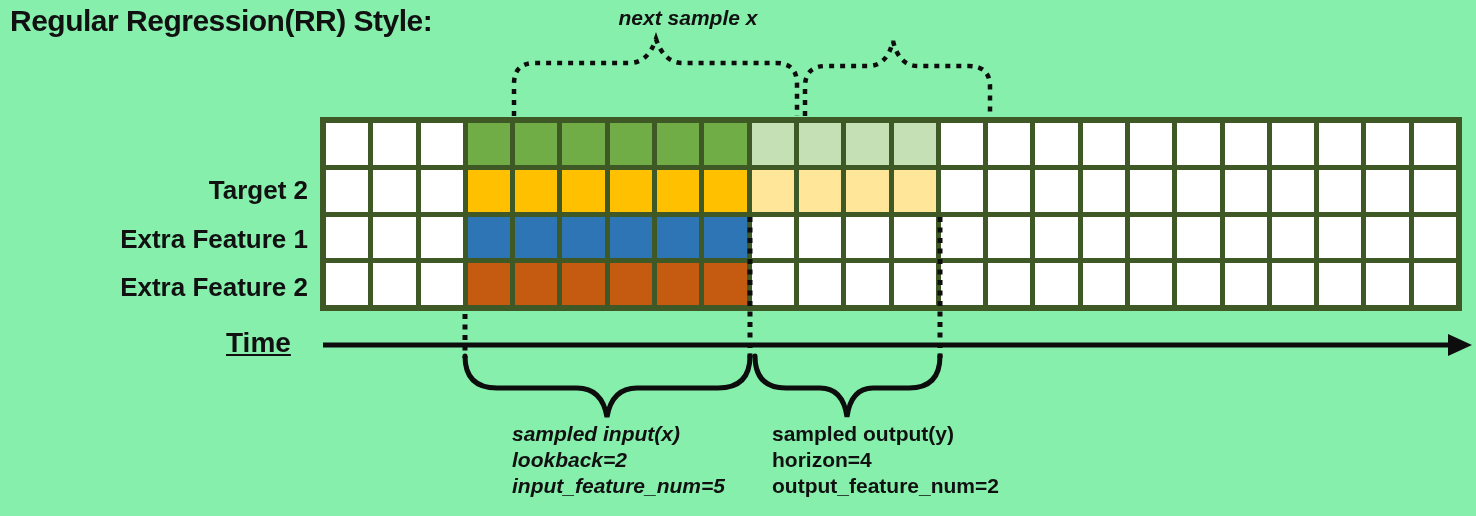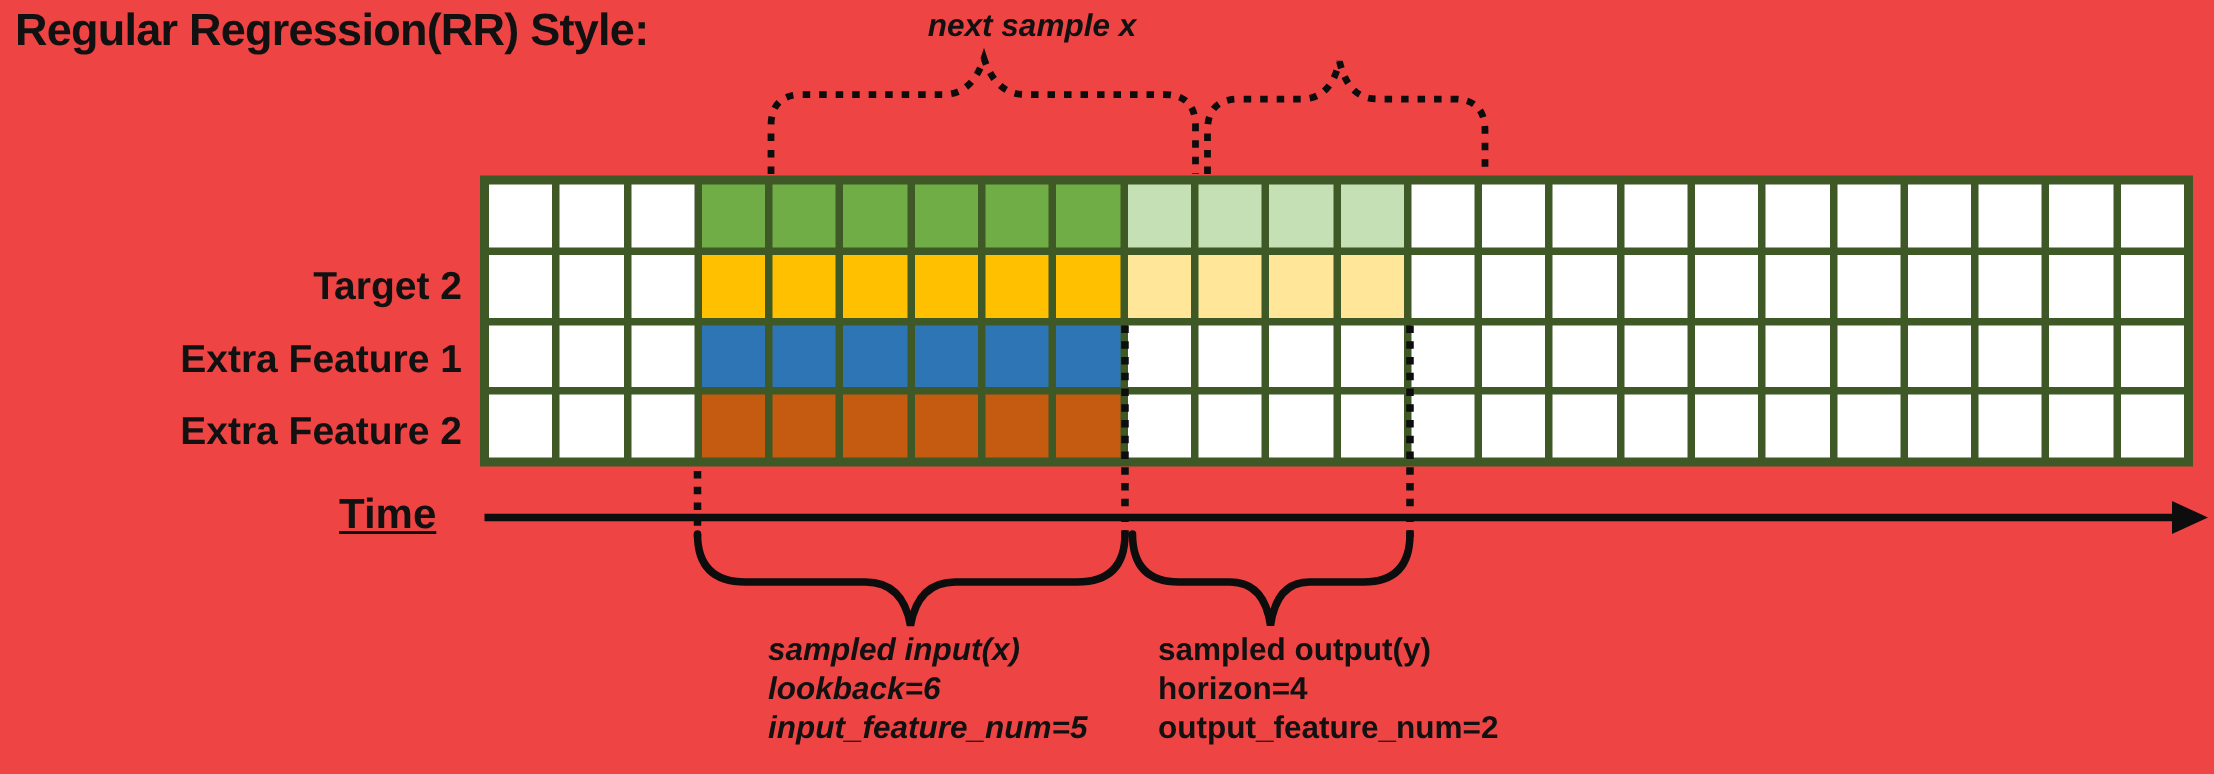--- a/index.html
+++ b/index.html
@@ -1,19 +1,19 @@
 <!DOCTYPE html>
 <html><head>
 <meta charset="utf-8">
 <style>
   html,body{margin:0;padding:0;background:#ffffff;}
   .canvas{
     position:relative;
     width:1476px;height:516px;
-    background:#ef4444;
+    background:#86efac;
     font-family:"Liberation Sans", sans-serif;
     color:#111;
     overflow:hidden;
   }
   .title{
     position:absolute;left:10px;top:4px;
     font-size:30px;font-weight:bold;letter-spacing:-0.5px;
   }
   .brace-label{
     position:absolute;top:6px;width:220px;
@@ -180,21 +180,21 @@
     <polygon points="1448,334 1448,356 1472,345" fill="#0d0d0d"></polygon>
 
     <path d="M 465 356 Q 465 388 497 388 L 577 388 Q 602 388 607 417 Q 612 388 637 388 L 718 388 Q 750 388 750 356" fill="none" stroke="#0d0d0d" stroke-width="5" stroke-linecap="round"></path>
     <path d="M 755 356 Q 755 388 786 388 L 820 388 Q 843 388 847 417 Q 851 388 873 388 L 909 388 Q 940 388 940 356" fill="none" stroke="#0d0d0d" stroke-width="5" stroke-linecap="round"></path>
   </svg>
 
   <div class="time-label">Time</div>
 
   <div class="note input">
     <div>sampled input(x)</div>
-    <div>lookback=6</div>
+    <div>lookback=2</div>
     <div>input_feature_num=5</div>
   </div>
 
   <div class="note output">
     <div>sampled output(y)</div>
     <div>horizon=4</div>
     <div>output_feature_num=2</div>
   </div>
 
 </div>

